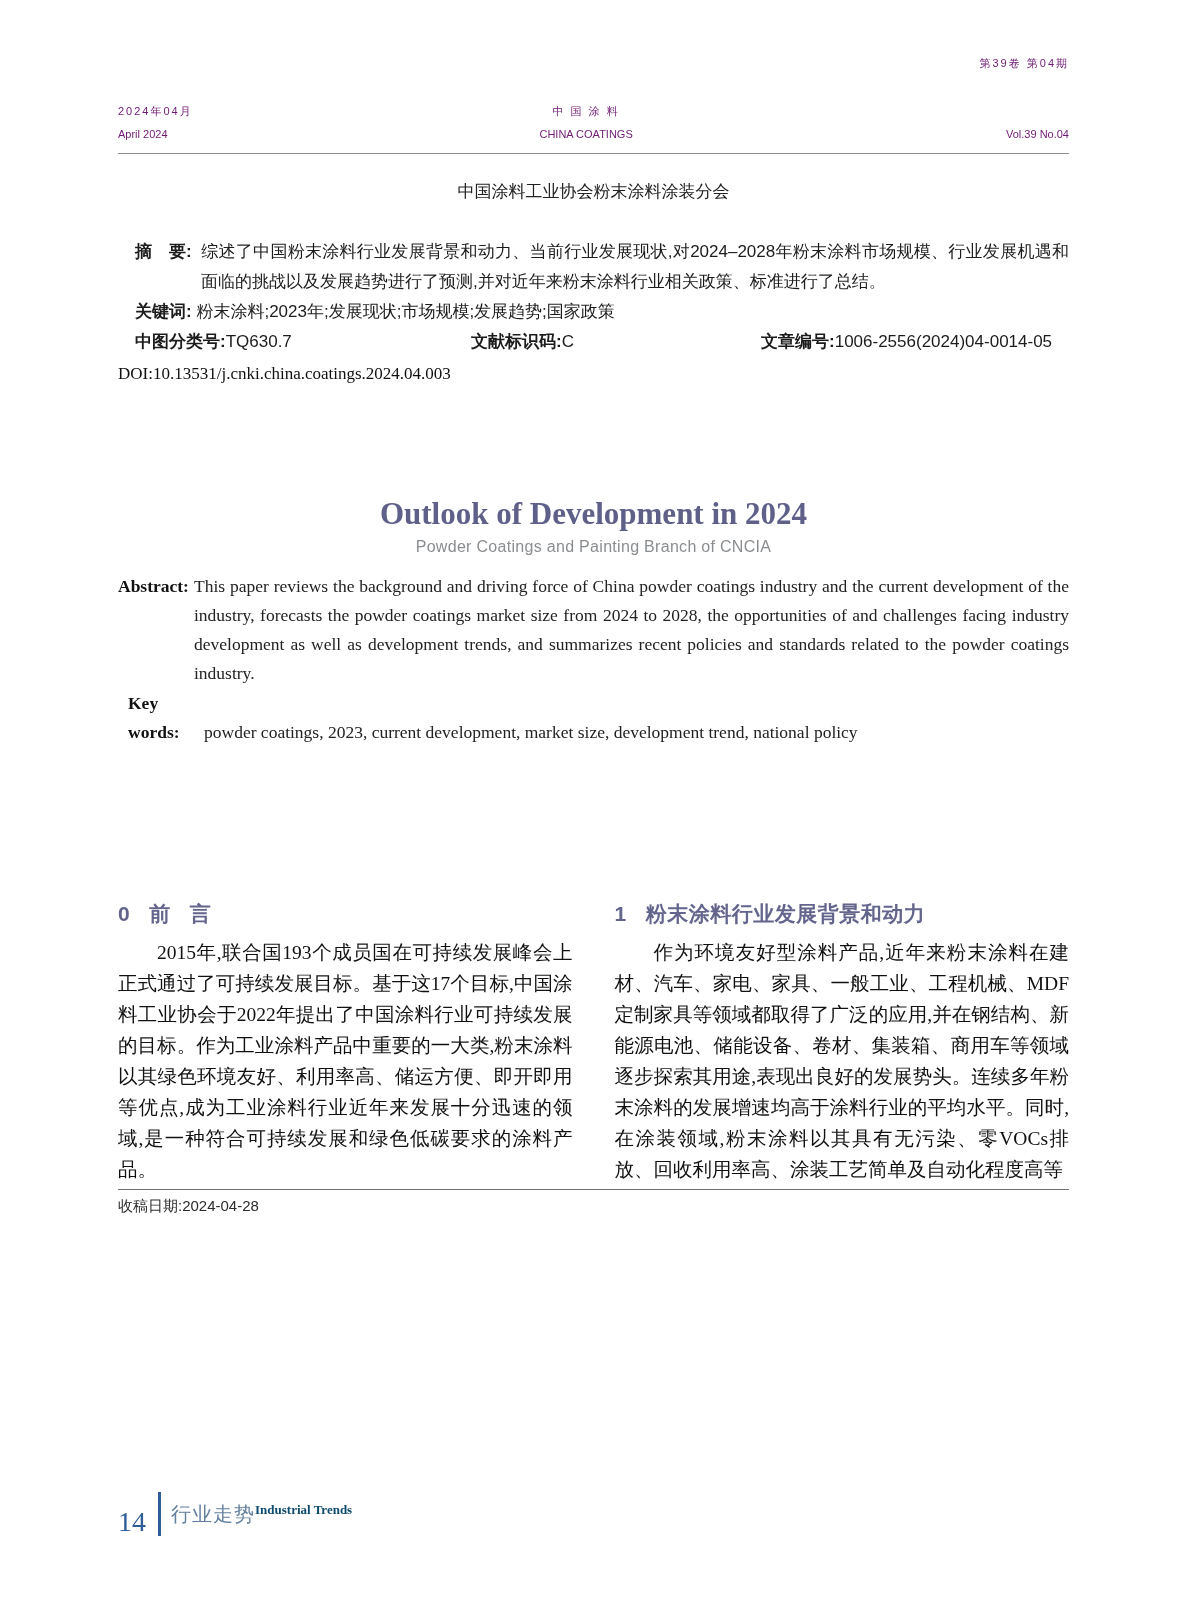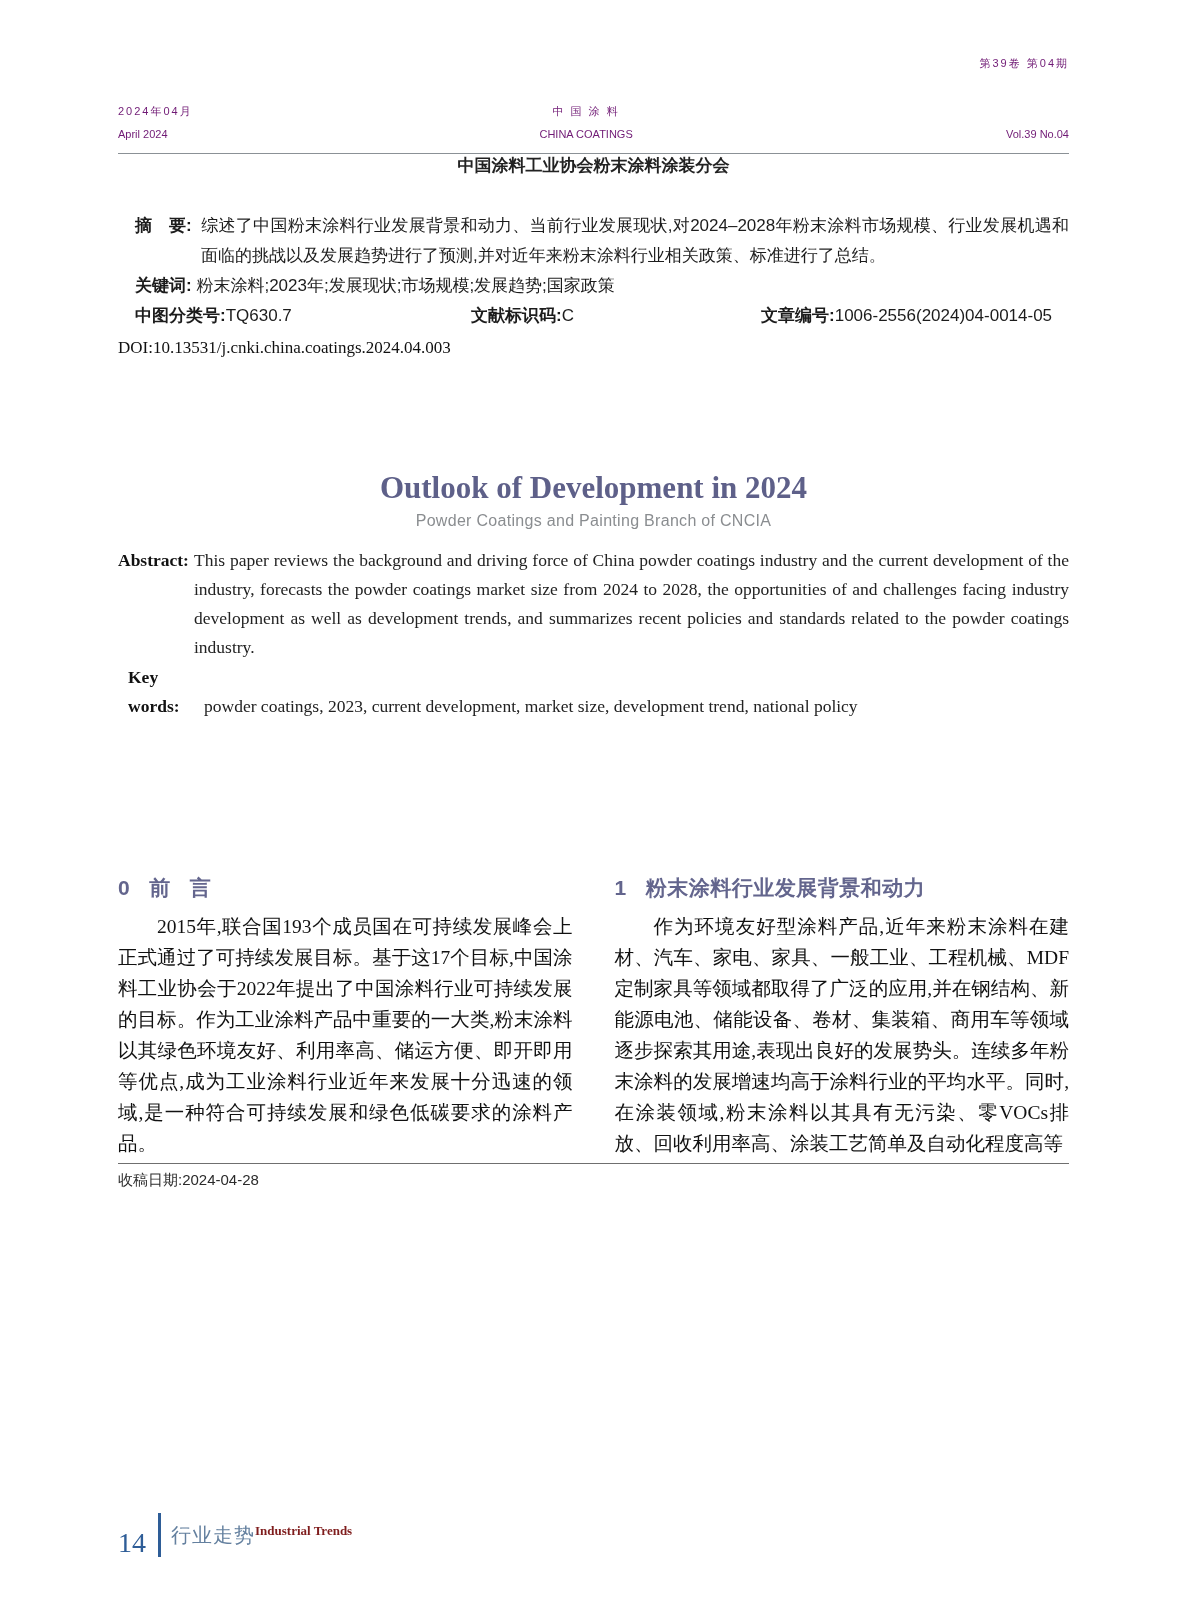--- a/index.html
+++ b/index.html
@@ -26,22 +26,22 @@
   .runhead .cn { letter-spacing: 2px; }
 
   
   .cn-title {
     margin-top: 118px; text-align: center;
     font-size: 43px; line-height: 69px; font-weight: 800;
     color: #63658d; letter-spacing: 1px;
     font-family: "Liberation Sans", sans-serif;
   }
   .cn-author {
-    text-align: center;
-    font-size: 17px; font-weight: 700; color: #222;
+    margin-top: 26px; text-align: center;
+    font-size: 17px; font-weight: 400; color: #222;
   }
 
   
   .meta-cn { margin-top: 34px; padding-left: 17px; font-size: 17px; line-height: 30px; color: #1c1c1c; }
   .hang-cn { padding-left: 66px; text-indent: -66px; text-align: justify; }
   .hang-cn .lbl { display: inline-block; width: 66px; text-indent: 0; font-weight: 700; }
   .kw-line { margin-top: 0px; }
   .kw-line .lbl { font-weight: 700; }
   .clc-row { display: flex; margin-top: 0px; }
   .clc-row .item-1 { width: 336px; }
@@ -86,29 +86,29 @@
     font-family: "Liberation Serif", serif;
     font-size: 19.5px; line-height: 31px; color: #111;
     text-align: justify; text-indent: 2em;
   }
 
   
   .foot-rule { border: none; border-top: 1px solid #6f6f6f; margin-top: 4px; }
   .received { margin-top: 7px; font-size: 15px; color: #2b2b2b; }
 
   
-  .pagefoot { position: absolute; left: 118px; bottom: 43px; display: flex; align-items: center; }
+  .pagefoot { position: absolute; left: 118px; bottom: 64px; display: flex; align-items: center; }
   .pf-num {
     font-family: "Liberation Serif", serif; font-size: 28px; color: #2e5d97;
     align-self: flex-end; margin-bottom: -2px;
   }
   .pf-bar { width: 3px; height: 44px; background: #2e5d97; margin: 0 10px 0 12px; }
   .pf-txt { display: flex; flex-direction: row; justify-content: flex-start; }
   .pf-cn { font-size: 20px; color: #64809f; letter-spacing: 1px; }
-  .pf-en { font-family: "Liberation Serif", serif; font-size: 13px; font-weight: 700; color: #7f1d1d; margin-top: 1px; }
+  .pf-en { font-family: "Liberation Serif", serif; font-size: 13px; font-weight: 700; color: #0c4a6e; margin-top: 1px; }
 </style>
 </head>
 <body>
 
 <div class="page">
 
   <div class="runhead">
     <div class="col c-left">
       <span class="cn">2024年04月</span>
       <span class="en">April 2024</span>

